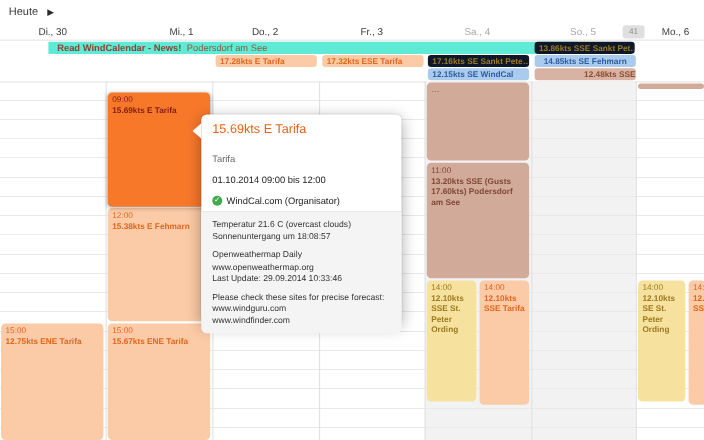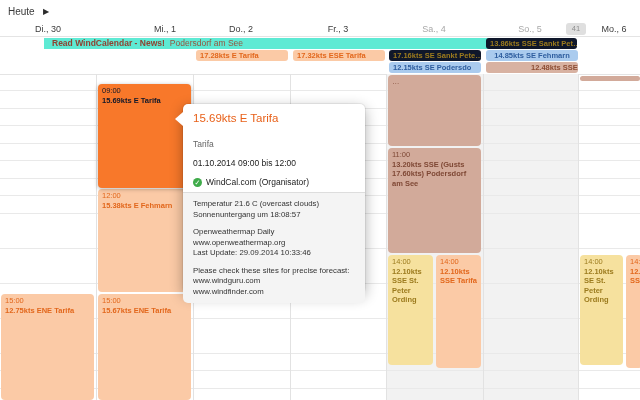--- a/index.html
+++ b/index.html
@@ -35,21 +35,21 @@
         padding:0 4px;white-space:nowrap;overflow:hidden;box-sizing:border-box;}
   .pl-salmon{background:#fbcaa6;color:#e2671c;}
   .pl-yellow{background:#0f172a;color:#9c7b1e;}
   .pl-blue{background:#aacbee;color:#2e5d9e;}
   .pl-tan{background:#d8b2a2;color:#8d4d33;}
 
   
   .event{position:absolute;border-radius:4px;padding:2px 4px;overflow:hidden;box-sizing:border-box;z-index:2;}
   .event .t{font-size:7.5px;line-height:9.5px;font-weight:normal;}
   .event .n{font-size:7.5px;line-height:9.5px;font-weight:bold;}
-  .ev-selected{background:#f8782a;color:#0f172a;box-shadow:0 1px 4px rgba(0,0,0,.3);z-index:3;}
+  .ev-selected{background:#f8782a;color:#7f1d1d;box-shadow:0 1px 4px rgba(0,0,0,.3);z-index:3;}
   .ev-salmon{background:#fbcaa6;color:#e2671c;}
   .ev-tan{background:#d2aa9a;color:#7f4835;}
   .ev-yellow{background:#f6e19e;color:#9c7b1e;}
 
   
   .popover{position:absolute;left:183px;top:104px;width:182px;height:189px;background:#fff;border-radius:5px;
            box-shadow:0 4px 14px rgba(0,0,0,.32), 0 0 0 1px rgba(0,0,0,.06);z-index:10;
            display:flex;flex-direction:column;}
   .popover .arrow{position:absolute;left:-8px;top:8px;width:0;height:0;
            border-top:7px solid transparent;border-bottom:7px solid transparent;border-right:8px solid #fff;}
@@ -95,21 +95,21 @@
   <div class="vline" style="left:578px;"></div>
 
   <div class="newsbar">
     <b>Read WindCalendar - News!</b><span>Podersdorf am See</span>
   </div>
   <div class="pill pl-yellow" style="left:486px;top:38px;width:91px;">13.86kts SSE Sankt Pet…</div>
   <div class="pill pl-salmon" style="left:196px;top:50px;width:92px;">17.28kts E Tarifa</div>
   <div class="pill pl-salmon" style="left:293px;top:50px;width:92px;">17.32kts ESE Tarifa</div>
   <div class="pill pl-yellow" style="left:389px;top:50px;width:92px;">17.16kts SE Sankt Pete…</div>
   <div class="pill pl-blue" style="left:486px;top:50px;width:92px;text-align:center;">14.85kts SE Fehmarn</div>
-  <div class="pill pl-blue" style="left:389px;top:62px;width:92px;">12.15kts SE Podersdo</div>
+  <div class="pill pl-blue" style="left:389px;top:62px;width:92px;">12.15kts SE WindCal</div>
   <div class="pill pl-tan" style="left:486px;top:62px;width:92px;padding-left:45px;">12.48kts SSE Podersdo…</div>
 
   <div class="event ev-salmon" style="left:1px;top:294px;width:93px;height:106px;">
     <div class="t">15:00</div>
     <div class="n">12.75kts ENE Tarifa</div>
   </div>
 
   <div class="event ev-selected" style="left:98px;top:84px;width:93px;height:104px;">
     <div class="t">09:00</div>
     <div class="n">15.69kts E Tarifa</div>

